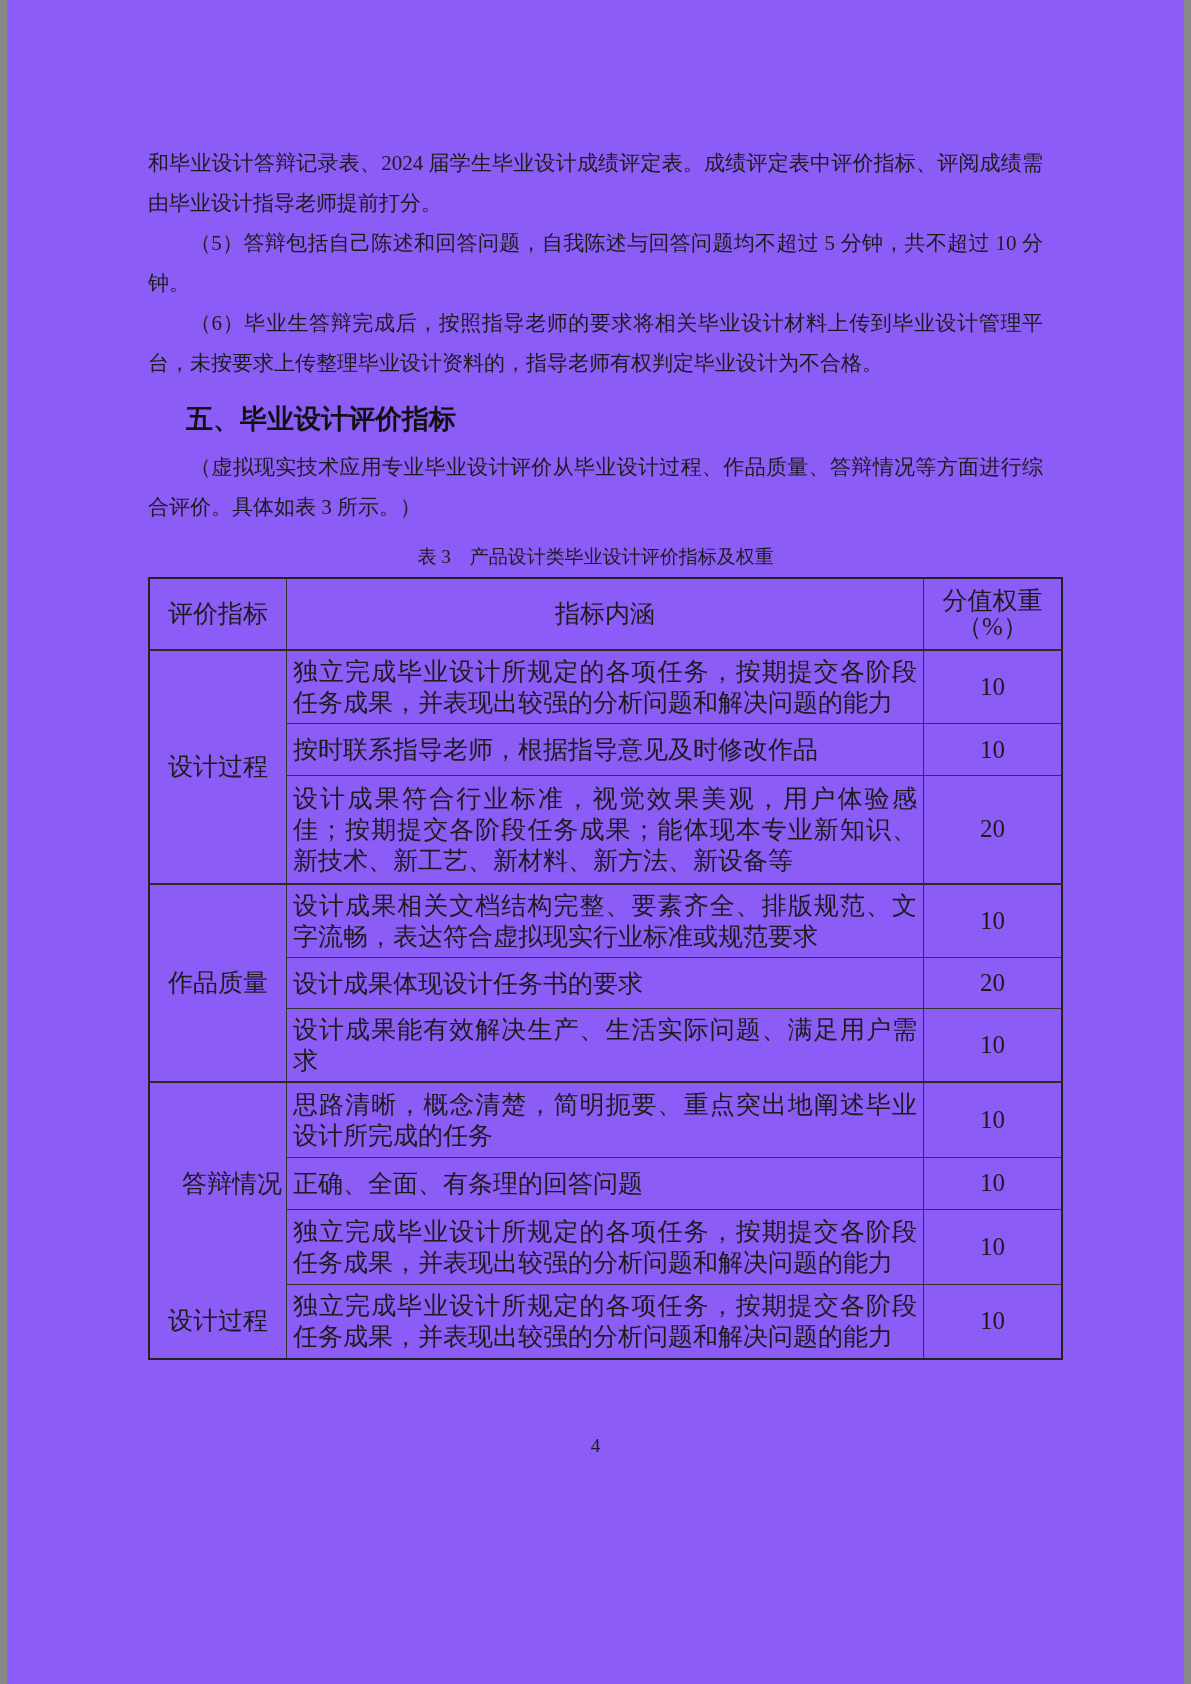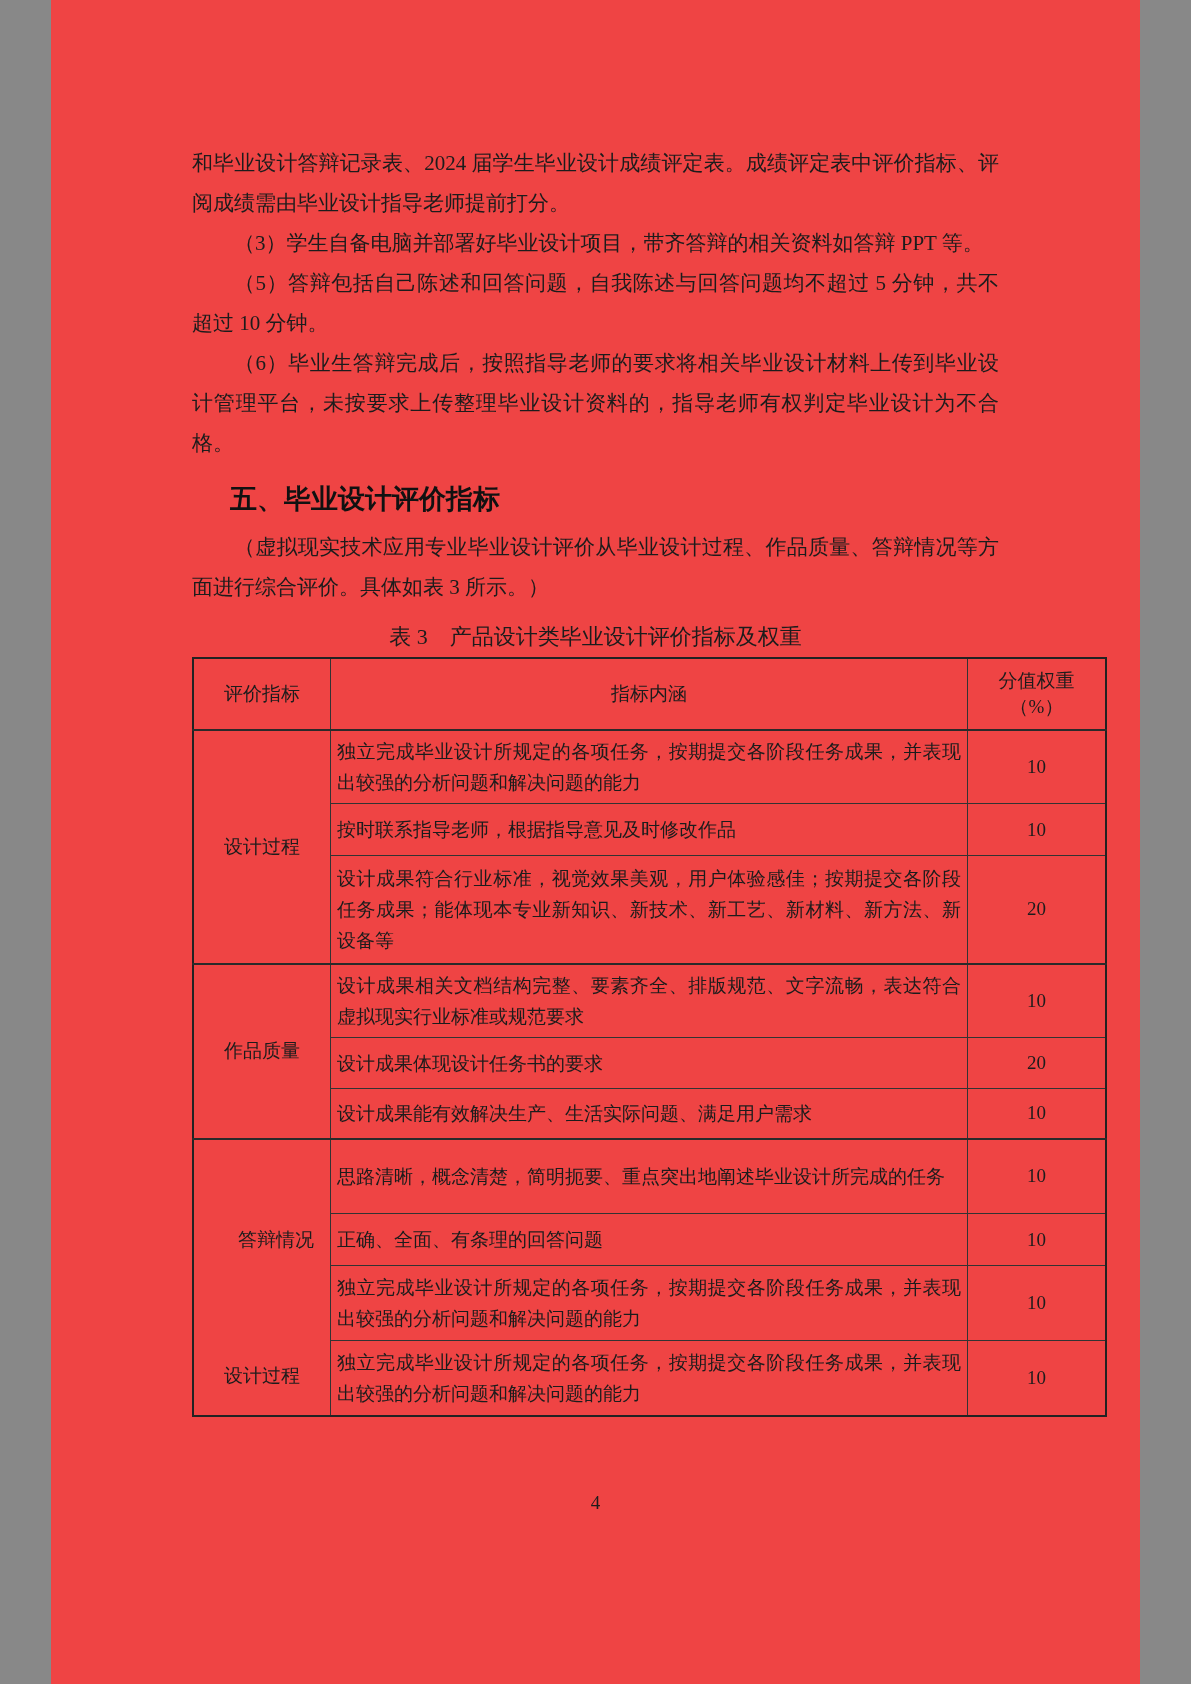--- a/index.html
+++ b/index.html
@@ -1,20 +1,20 @@
 <!DOCTYPE html>
 <html><head>
 <meta charset="utf-8">
 <style>
   html,body{margin:0;padding:0;background:#888;}
   .page{
     position:relative;
-    width:1089px;height:1684px;
+    width:1177px;height:1684px;
     margin:0 auto;
-    background:#ef4444;
+    background:#8b5cf6;
     box-sizing:border-box;
     padding:143px 141px 0 141px;
     font-family:"Liberation Serif","DejaVu Serif",serif;
     color:#1c1c1c;
   }
   p.body{
     margin:0;
     font-size:21px;
     line-height:40px;
     text-align:justify;
@@ -24,30 +24,30 @@
     margin:14px 0 6px 0;
     font-family:"Liberation Sans","DejaVu Sans",sans-serif;
     font-size:27px;
     font-weight:700;
     line-height:44px;
     text-indent:38px;
     color:#111;
   }
   .caption{
     margin:16px 0 0 0;
-    font-size:22px;
+    font-size:19px;
     line-height:28px;
     text-align:center;
   }
   table.eval{
     margin-top:6px;
     width:909px;
     border-collapse:collapse;
     table-layout:fixed;
-    font-size:19px;
+    font-size:25px;
     color:#1c1c1c;
   }
   table.eval td{
     border:1px solid #333;
     padding:0;
     vertical-align:middle;
   }
   table.eval{border:2px solid #222;}
   tr.gtop td{border-top:2px solid #2a2a2a;}
   td.c-label{width:136px;text-align:center;}
@@ -76,21 +76,20 @@
     font-size:19px;
     line-height:28px;
   }
 </style>
 </head>
 <body>
 
 <div class="page">
 
   <p class="body">和毕业设计答辩记录表、2024 届学生毕业设计成绩评定表。成绩评定表中评价指标、评阅成绩需由毕业设计指导老师提前打分。</p>
-  <p class="body ind">（3）学生自备电脑并部署好毕业设计项目，带齐答辩的相关资料如答辩 PPT 等。</p>
   <p class="body ind">（5）答辩包括自己陈述和回答问题，自我陈述与回答问题均不超过 5 分钟，共不超过 10 分钟。</p>
   <p class="body ind">（6）毕业生答辩完成后，按照指导老师的要求将相关毕业设计材料上传到毕业设计管理平台，未按要求上传整理毕业设计资料的，指导老师有权判定毕业设计为不合格。</p>
 
   <h2 class="heading">五、毕业设计评价指标</h2>
 
   <p class="body ind">（虚拟现实技术应用专业毕业设计评价从毕业设计过程、作品质量、答辩情况等方面进行综合评价。具体如表 3 所示。）</p>
 
   <div class="caption">表 3　产品设计类毕业设计评价指标及权重</div>
 
   <table class="eval">

